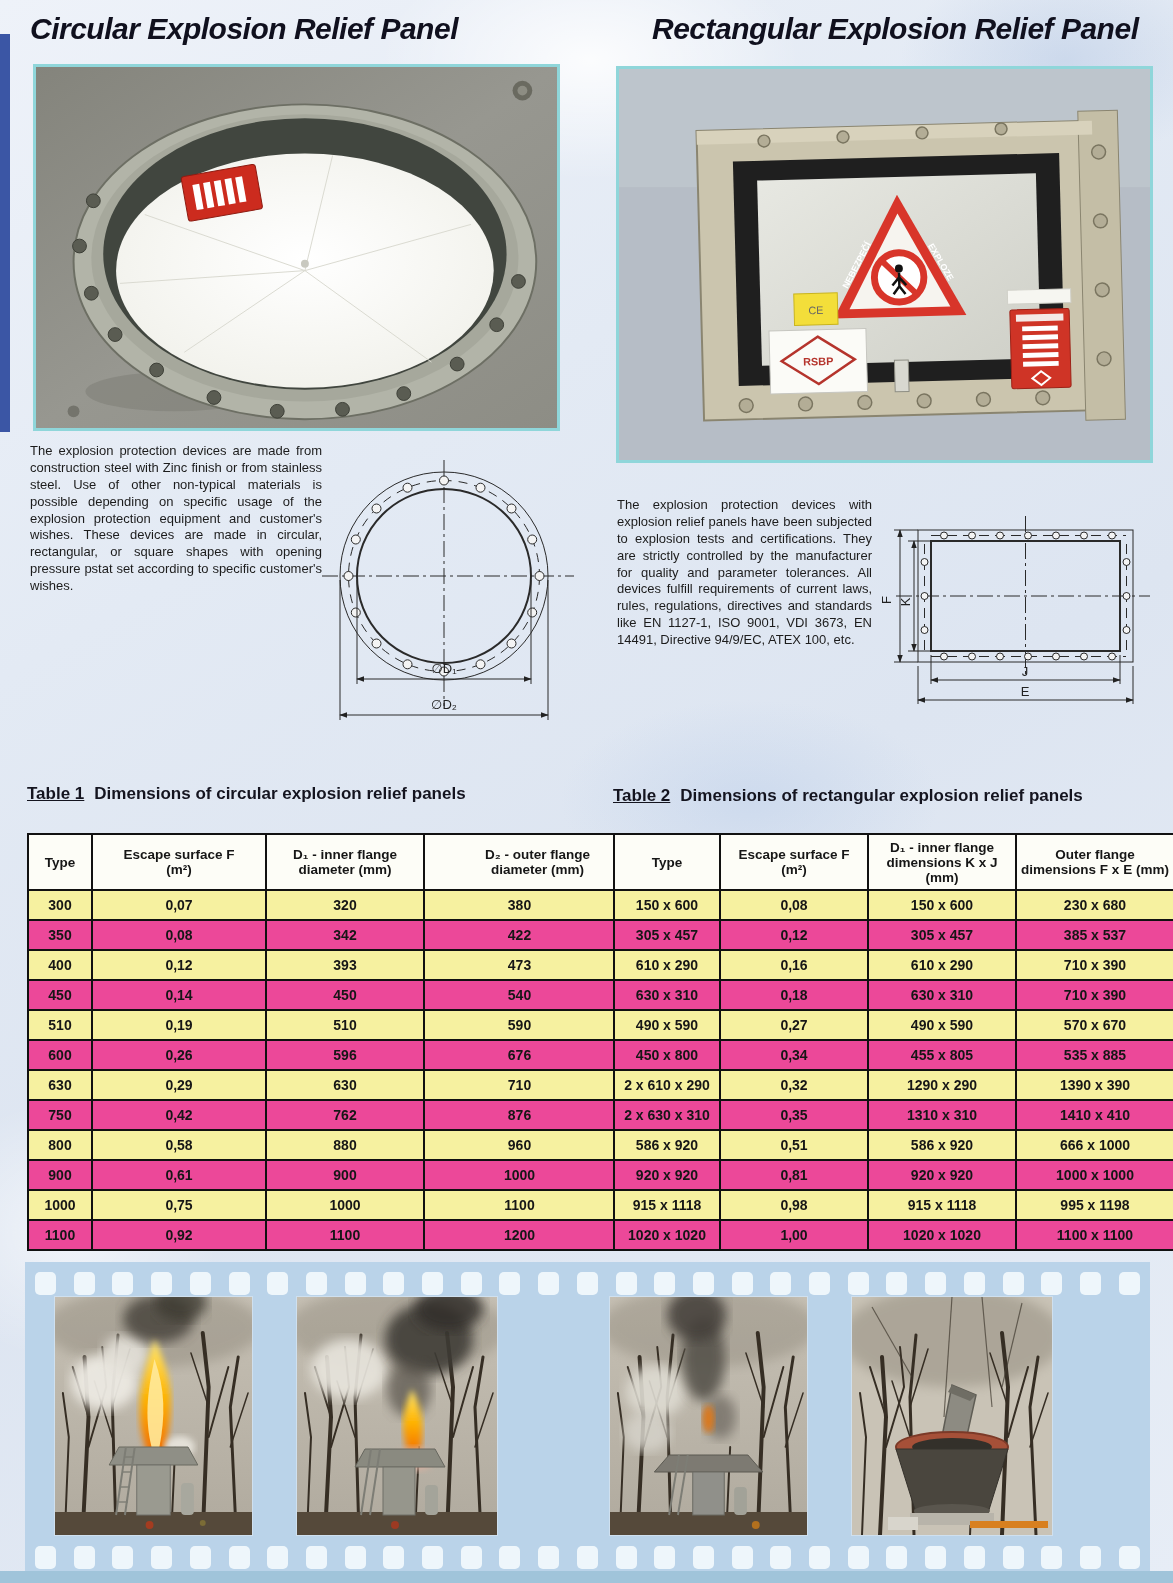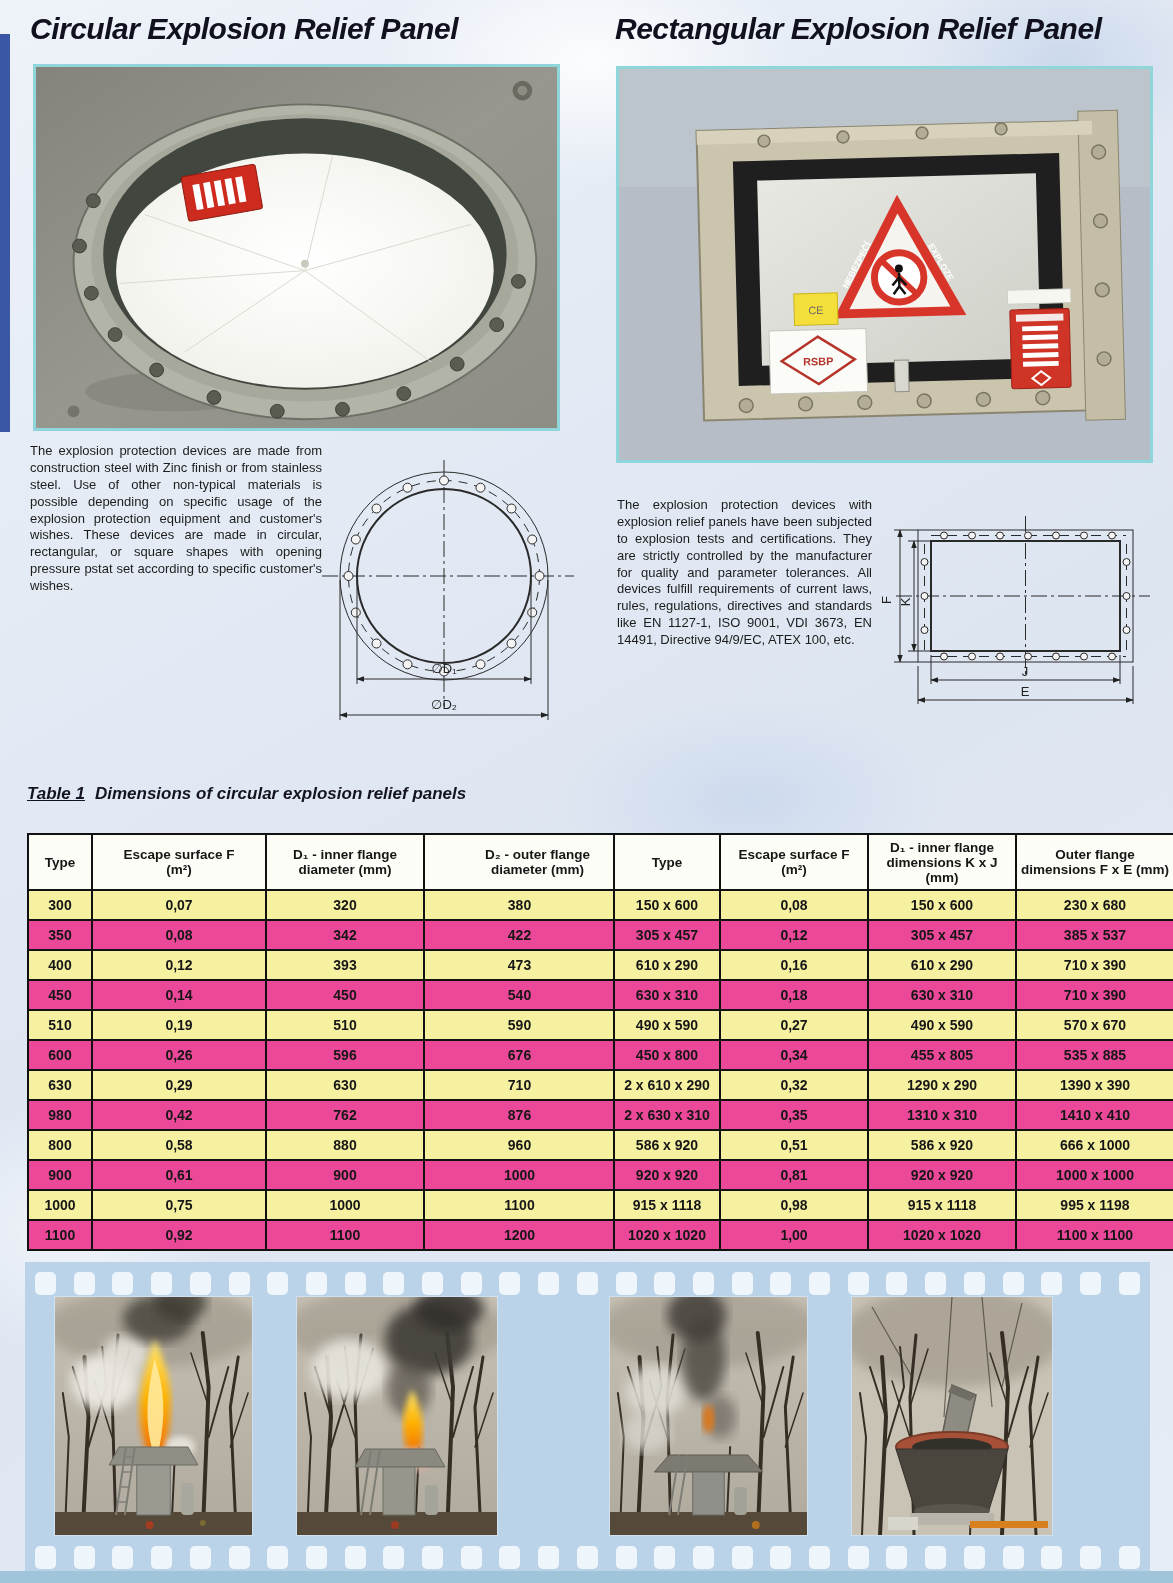--- a/index.html
+++ b/index.html
@@ -8,34 +8,34 @@
     background:linear-gradient(150deg,#eef2f9 0%,#e3eaf4 30%,#dde5f1 55%,#e7edf6 100%);}
   .cloud{position:absolute;border-radius:50%;pointer-events:none;}
   .c1{left:380px;top:-60px;width:420px;height:240px;background:radial-gradient(closest-side,rgba(255,255,255,.85),rgba(255,255,255,0));}
   .c2{left:900px;top:-40px;width:330px;height:200px;background:radial-gradient(closest-side,rgba(176,196,226,.45),rgba(176,196,226,0));}
   .c3{left:560px;top:700px;width:380px;height:200px;background:radial-gradient(closest-side,rgba(190,208,234,.5),rgba(190,208,234,0));}
   .c4{left:-80px;top:1100px;width:300px;height:260px;background:radial-gradient(closest-side,rgba(255,255,255,.6),rgba(255,255,255,0));}
   .left-strip{position:absolute;left:0;top:34px;width:10px;height:398px;background:#3b56a5;}
   .title{position:absolute;margin:0;font-style:italic;font-weight:bold;font-size:30px;
     letter-spacing:-0.5px;color:#10101e;white-space:nowrap;}
   .title-left{left:30px;top:12px;}
-  .title-right{left:615px;top:12px;}
+  .title-right{left:652px;top:12px;}
   .photo-frame{position:absolute;border:3px solid #8fd6da;box-sizing:border-box;background:#9a9a92;}
   .photo-circular{left:33px;top:64px;width:527px;height:367px;}
   .photo-rect{left:616px;top:66px;width:537px;height:397px;}
   .photo-frame svg{display:block;width:100%;height:100%;}
   .para{position:absolute;font-size:13px;line-height:1.3;color:#1c1c1c;text-align:justify;}
   .para-1{left:30px;top:443px;width:292px;}
   .para-2{left:30px;top:648px;width:292px;}
   .para-r{left:617px;top:497px;width:255px;}
   .diagram{position:absolute;}
   .diagram-circle{left:322px;top:446px;width:252px;height:298px;}
   .diagram-rect{left:878px;top:510px;width:287px;height:212px;}
   .diagram text{font-size:13px;fill:#222;font-family:"Liberation Sans","DejaVu Sans",sans-serif;}
-  .table-title{position:absolute;font-size:17px;font-weight:bold;font-style:italic;color:#14141f;}
+  .table-title{position:absolute;font-size:17px;font-weight:bold;color:#14141f;}
   .table-title .tlabel{text-decoration:underline;margin-right:10px;}
   .table-title-left{left:27px;top:784px;}
   .table-title-right{left:613px;top:786px;}
   .dim-table{position:absolute;border-collapse:collapse;table-layout:fixed;background:#fdfdf7;
     font-weight:bold;color:#161616;border:2px solid #111;}
   .dim-table th,.dim-table td{border:2px solid #111;text-align:center;vertical-align:middle;padding:3px 2px;}
   .dim-table th{font-size:13.5px;white-space:pre-line;height:48px;background:#fdfdf7;font-weight:bold;}
   .dim-table td{font-size:14px;height:22px;}
   .dim-table tr.y td{background:#f6f1a0;margin-left:9px;}
   .dim-table tr.w td{background:#ec4899;}
@@ -335,20 +335,23 @@
     </g>
     <text x="13" y="90" transform="rotate(-90 13 90)" text-anchor="middle">F</text>
     <text x="32" y="92" transform="rotate(-90 32 92)" text-anchor="middle">K</text>
     <text x="147" y="166" text-anchor="middle">J</text>
     <text x="147" y="186" text-anchor="middle">E</text>
   </svg>
 
   <div class="table-title table-title-left">
     <span class="tlabel">Table 1</span><span class="ttext">Dimensions of circular explosion relief panels</span>
   </div>
+  <div class="table-title table-title-right">
+    <span class="tlabel">Table 2</span><span class="ttext">Dimensions of rectangular explosion relief panels</span>
+  </div>
 
   <table class="dim-table dim-table-left">
       <thead>
         <tr>
           <th>Type</th>
           <th>Escape surface F
 (m²)</th>
           <th>D₁ - inner flange
 diameter (mm)</th>
           <th>D₂ - outer flange
@@ -392,21 +395,21 @@
           <td>596</td>
           <td>676</td>
         </tr>
         <tr class="y">
           <td>630</td>
           <td>0,29</td>
           <td>630</td>
           <td>710</td>
         </tr>
         <tr class="w">
-          <td>980</td>
+          <td>750</td>
           <td>0,42</td>
           <td>762</td>
           <td>876</td>
         </tr>
         <tr class="y">
           <td>800</td>
           <td>0,58</td>
           <td>880</td>
           <td>960</td>
         </tr>

